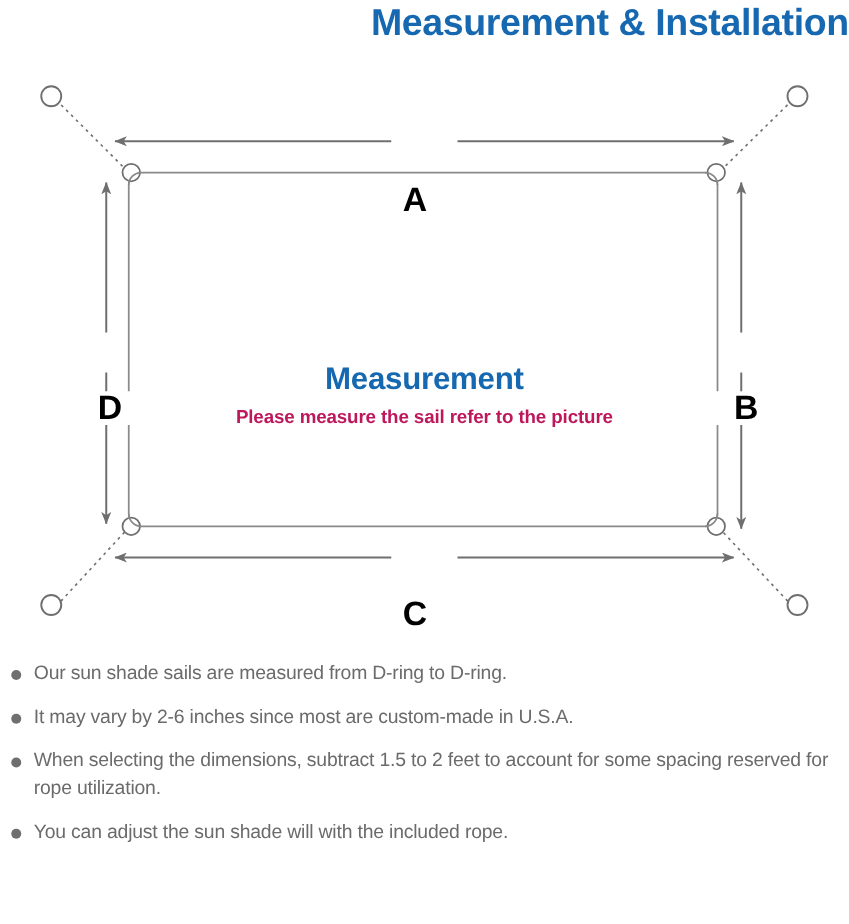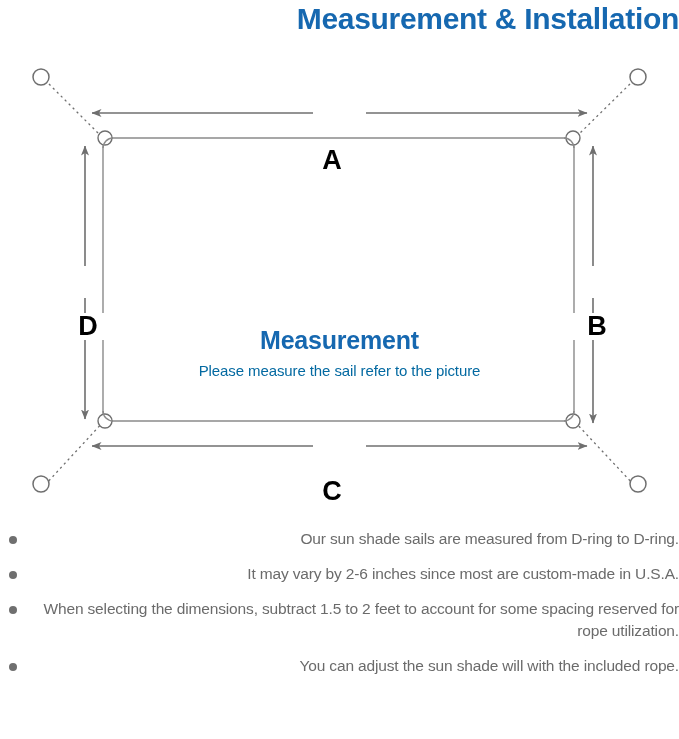--- a/index.html
+++ b/index.html
@@ -56,27 +56,26 @@
     width: 679px;
     text-align: center;
     pointer-events: none;
   }
   #center-heading {
     font-size: 25px;
     font-weight: bold;
     color: #1668b0;
     line-height: 30px;
     letter-spacing: -0.2px;
-    margin-top: 37px;
   }
   #center-sub {
     margin-top: 6px;
     font-size: 15px;
-    font-weight: normal;
-    color: #0369a1;
+    font-weight: bold;
+    color: #be185d;
     line-height: 20px;
     letter-spacing: -0.1px;
   }
 
   .dim-label {
     position: absolute;
     font-size: 27px;
     font-weight: bold;
     color: #000000;
     line-height: 27px;
@@ -97,21 +96,20 @@
     width: 679px;
   }
   .note-item {
     position: relative;
     padding-left: 27px;
     margin-bottom: 13px;
     font-size: 15.5px;
     color: #6b6b6b;
     line-height: 22px;
     letter-spacing: -0.15px;
-    text-align: right;
   }
   .note-bullet {
     position: absolute;
     left: 9px;
     top: 8px;
     width: 8px;
     height: 8px;
     border-radius: 50%;
     background: #6f6f6f;
   }

